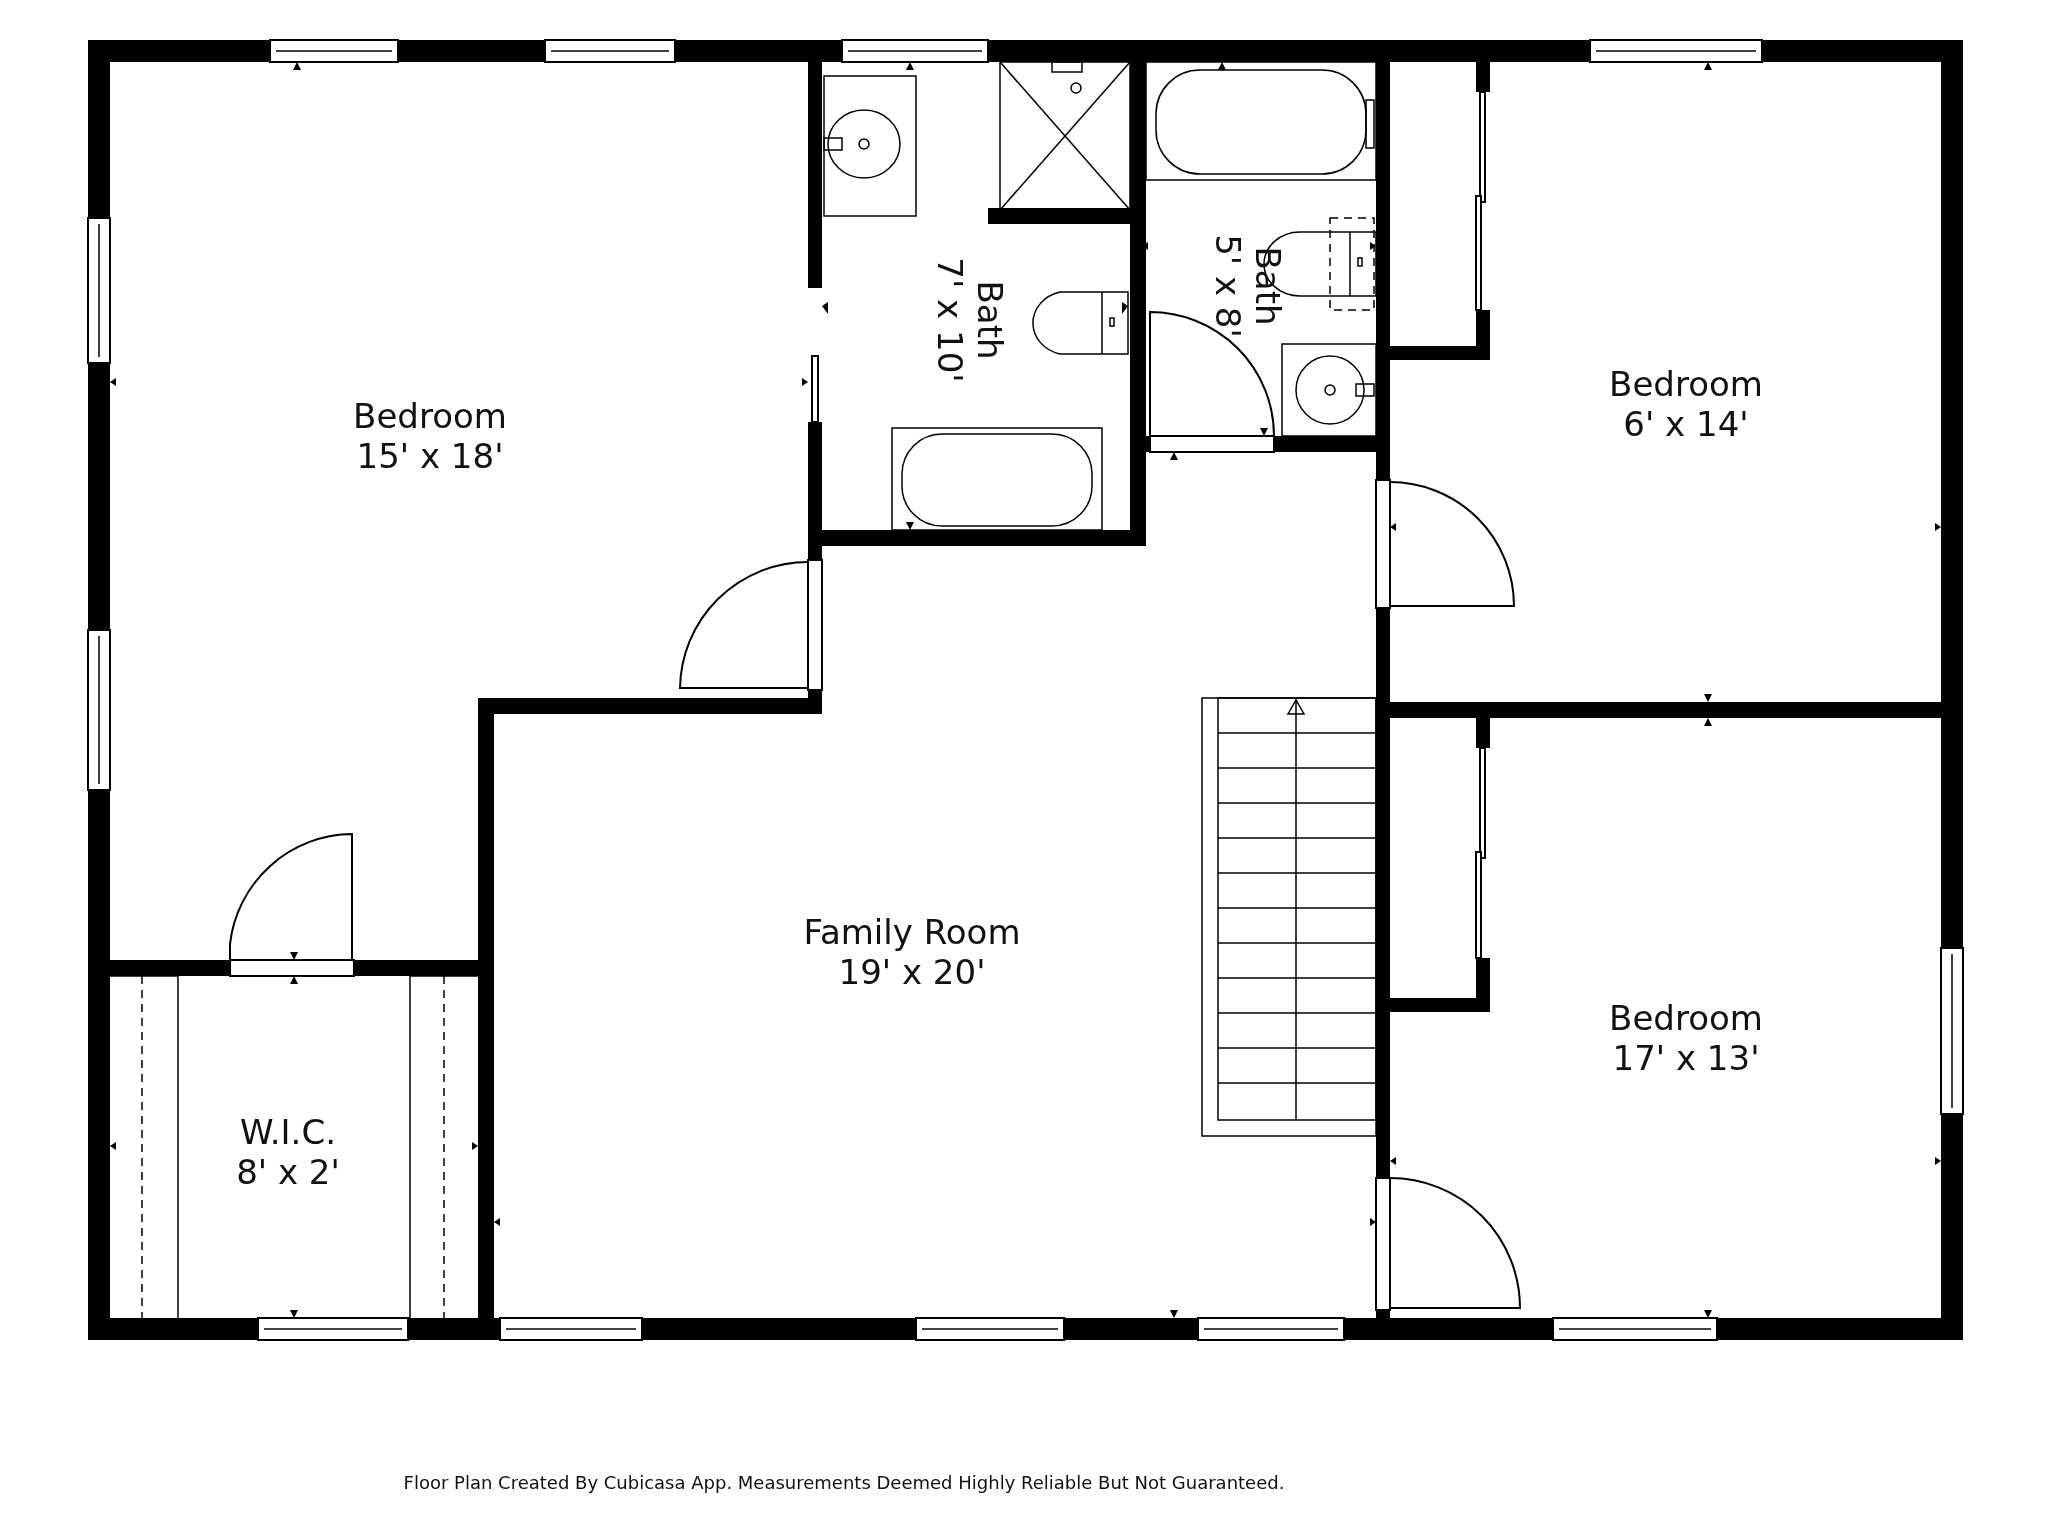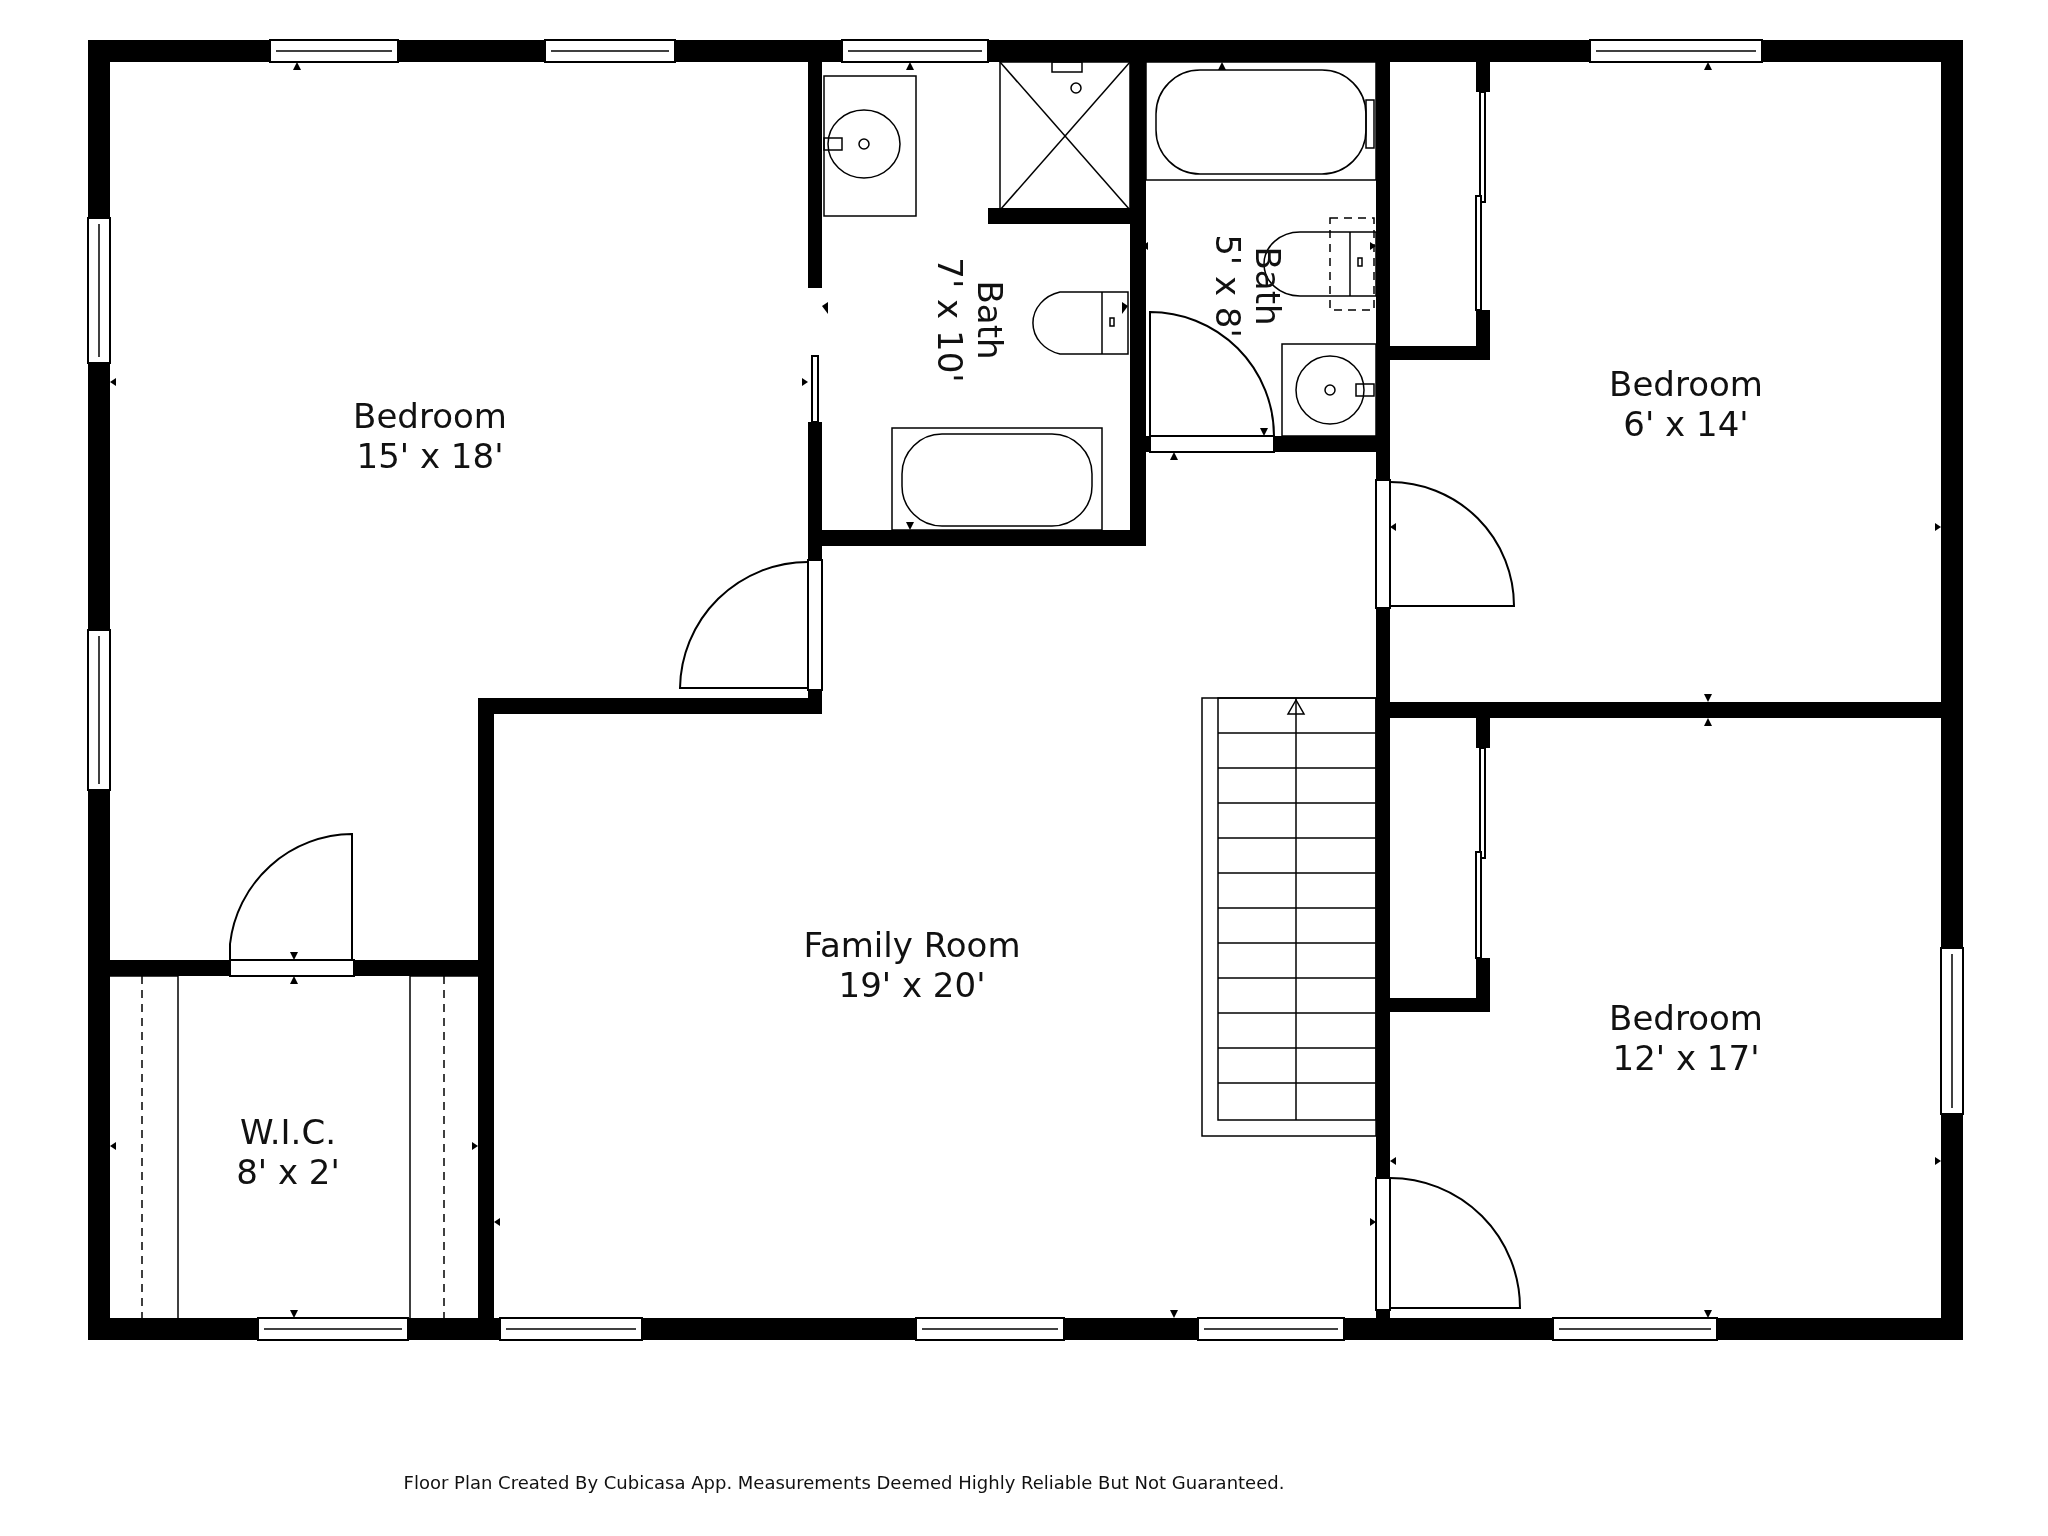--- a/index.html
+++ b/index.html
@@ -265,28 +265,28 @@
 <div class="room-label rot" style="left:1148px; top:246px; width:200px;">
   <span>Bath</span>
   <span>5' x 8'</span>
 </div>
 
 <div class="room-label" style="left:1586px; top:364px; width:200px;">
   <span>Bedroom</span>
   <span>6' x 14'</span>
 </div>
 
-<div class="room-label" style="left:762px; top:912px; width:300px;margin-top:13px;">
+<div class="room-label" style="left:762px; top:912px; width:300px;">
   <span>Family Room</span>
   <span>19' x 20'</span>
 </div>
 
 <div class="room-label" style="left:188px; top:1112px; width:200px;">
   <span>W.I.C.</span>
   <span>8' x 2'</span>
 </div>
 
 <div class="room-label" style="left:1586px; top:998px; width:200px;">
   <span>Bedroom</span>
-  <span>12' x 17'</span>
+  <span>17' x 13'</span>
 </div>
 
 <div class="footer">Floor Plan Created By Cubicasa App. Measurements Deemed Highly Reliable But Not Guaranteed.</div>
 
 </body></html>

